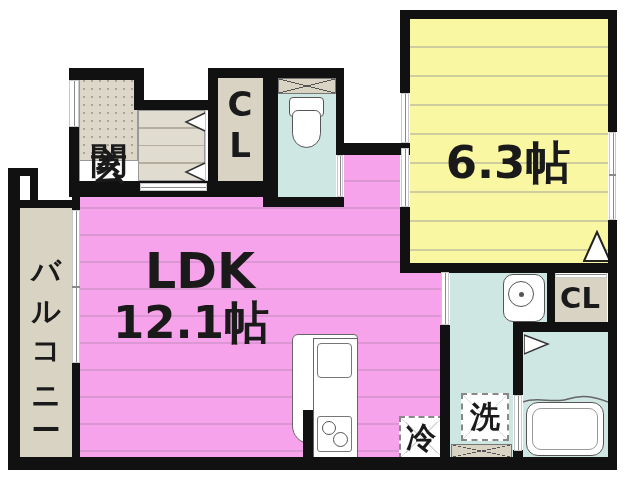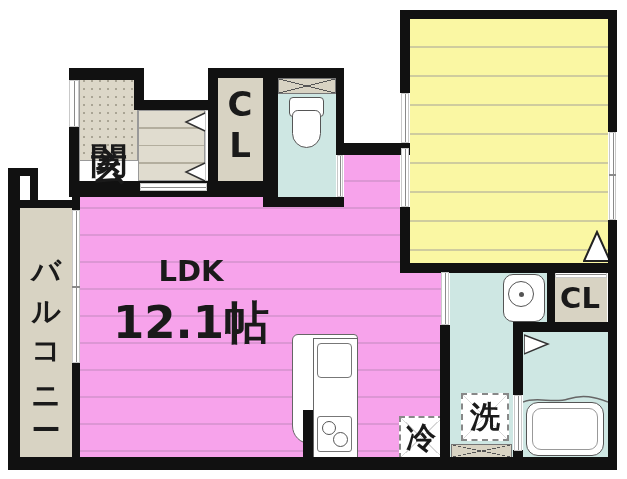--- a/index.html
+++ b/index.html
@@ -145,20 +145,21 @@
   <div class="a win-v" style="left:609px;top:132px;width:7px;height:88px;"></div>
   <div class="a tick" style="left:609px;top:174px;width:7px;height:2px;"></div>
   <div class="a win-v" style="left:337px;top:155px;width:6px;height:42px;"></div>
   <div class="a win-v" style="left:441px;top:272px;width:8px;height:53px;"></div>
   <div class="a win-v" style="left:514px;top:395px;width:8px;height:56px;"></div>
   <div class="a win-h" style="left:140px;top:183px;width:67px;height:8px;"></div>
 
   <div class="lbl vtext" style="left:109px;top:116px;font-size:36px;">玄関</div>
   <div class="lbl" style="left:240px;top:104px;font-size:34px;">C</div>
   <div class="lbl" style="left:240px;top:145px;font-size:34px;">L</div>
-  <div class="lbl" style="left:191px;top:271px;font-size:29px;">LDK</div>
+  <div class="lbl" style="left:508px;top:162px;font-size:45px;">6.3帖</div>
+  <div class="lbl" style="left:200px;top:271px;font-size:49px;">LDK</div>
   <div class="lbl" style="left:191px;top:322px;font-size:45px;">12.1帖</div>
   <div class="lbl vtext" style="left:46px;top:331px;font-size:29px;letter-spacing:11px;">バルコニー</div>
   <div class="lbl" style="left:421px;top:438px;font-size:30px;">冷</div>
   <div class="lbl" style="left:485px;top:417px;font-size:30px;">洗</div>
   <div class="lbl" style="left:580px;top:298px;font-size:29px;">CL</div>
 
 </div>
 
 </body></html>

